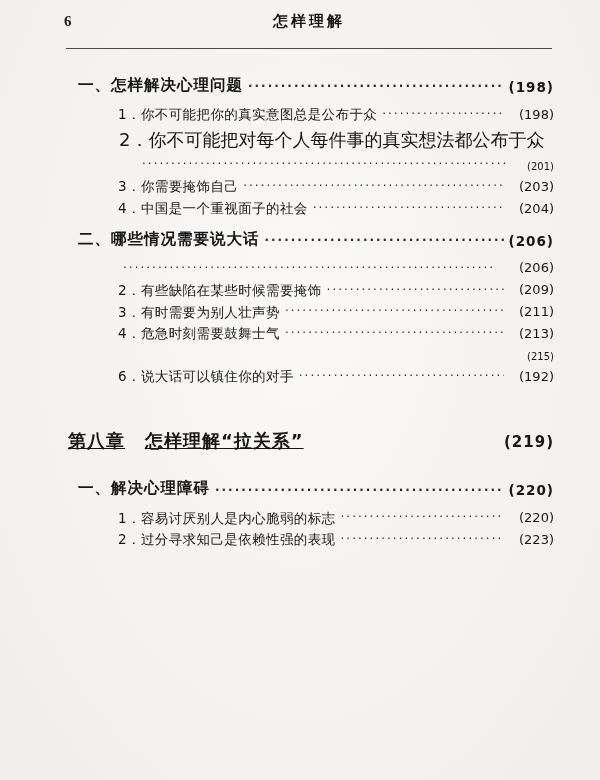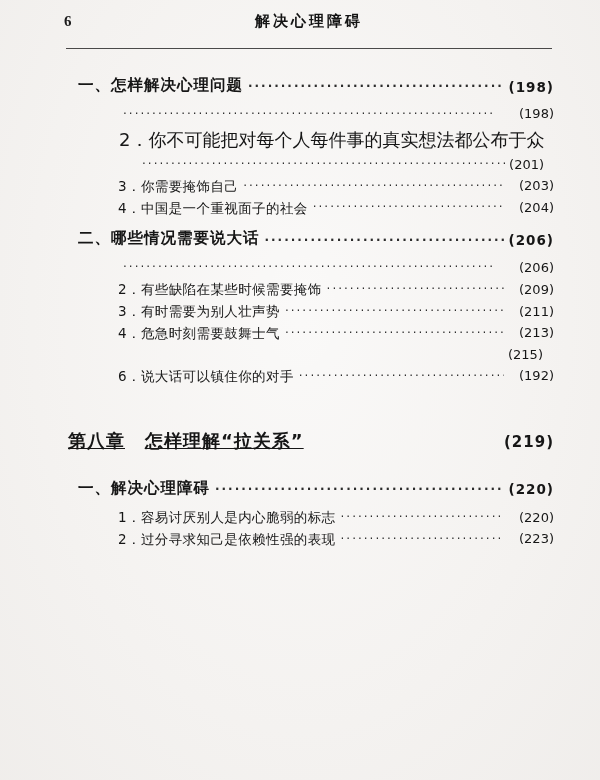--- a/index.html
+++ b/index.html
@@ -123,22 +123,22 @@
   .cont-line .dots {
     flex: 1 1 auto;
     overflow: hidden;
     letter-spacing: 2px;
     font-size: 12px;
     color: #2c2c2c;
     margin: 0 4px 1px 0;
   }
   .cont-line .page-no {
     width: 46px;
-    text-align: left;
-    font-size: 13px;
+    text-align: right;
+    font-size: 10px;
   }
 
   .chapter {
     font-weight: bold;
     font-size: 18px;
     letter-spacing: 1px;
     margin-top: 44px;
     margin-bottom: 26px;
     margin-left: 4px;
     display: flex;
@@ -155,33 +155,34 @@
     font-weight: bold;
   }
 </style>
 </head>
 <body>
 
 <div class="page">
 
   <div class="header">
     <div class="folio">6</div>
-    <div class="header-title">解决心理障碍</div>
+    <div class="header-title">怎样理解</div>
   </div>
   <div class="rule"></div>
 
   <div class="toc">
 
     <div class="entry lvl-sec">
       <span class="label">一、怎样解决心理问题</span>
       <span class="dots">································································</span>
       <span class="page-no">(198)</span>
     </div>
 
     <div class="entry lvl-item">
+      <span class="label">1．你不可能把你的真实意图总是公布于众</span>
       <span class="dots">································································</span>
       <span class="page-no">(198)</span>
     </div>
 
     <div class="wrap-line">
       <span class="label">2．你不可能把对每个人每件事的真实想法都公布于众</span>
     </div>
     <div class="cont-line">
       <span class="dots">································································</span>
       <span class="page-no">(201)</span>

